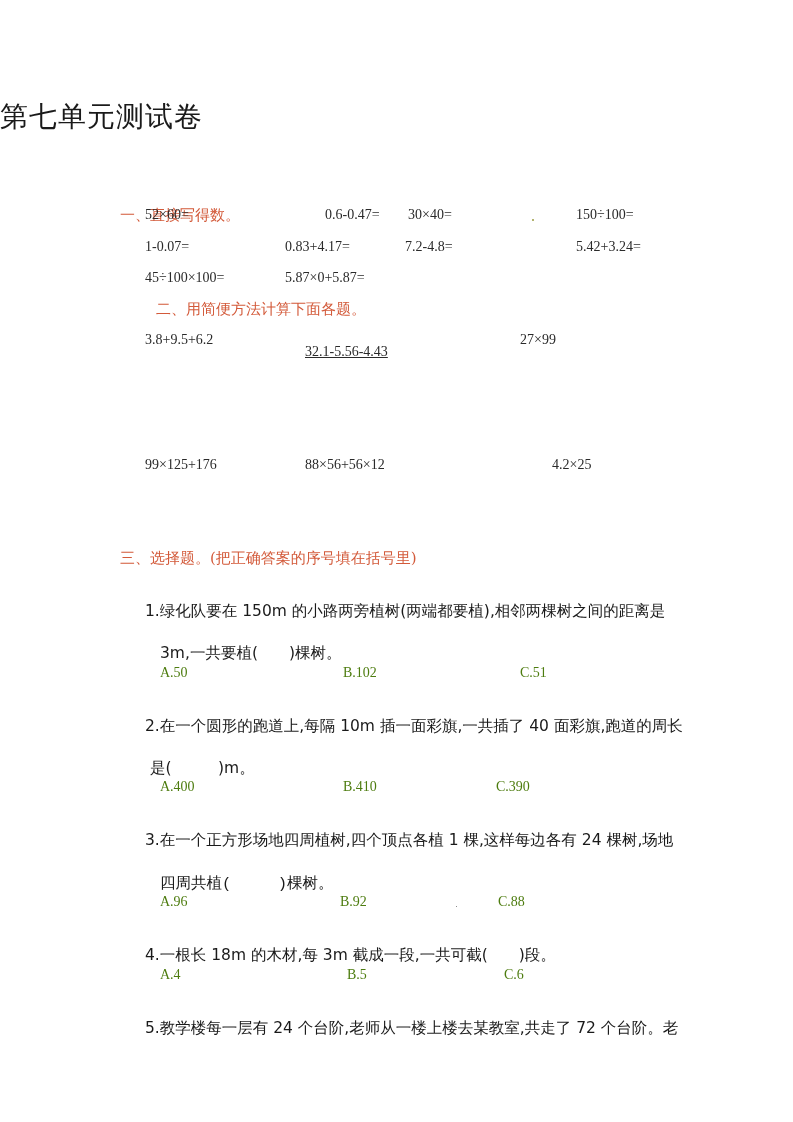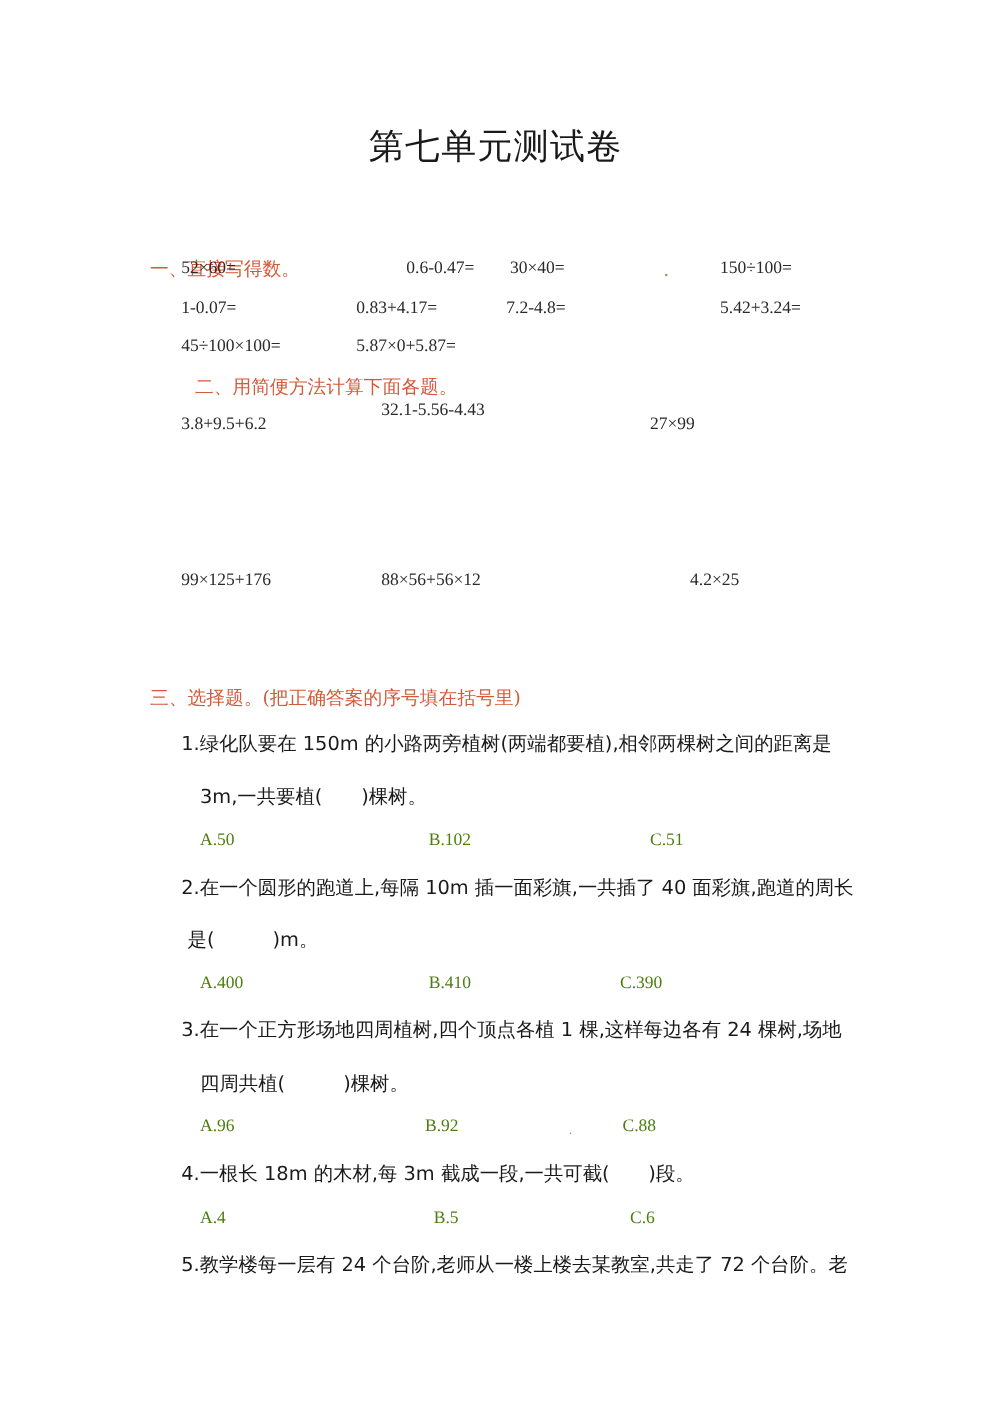--- a/index.html
+++ b/index.html
@@ -11,41 +11,41 @@
       width: 793px;
       height: 1122px;
       position: relative;
       overflow: hidden;
       font-family: "DejaVu Serif", "Liberation Serif", serif;
       color: #222222;
     }
     .abs { position: absolute; white-space: nowrap; }
     .title {
       left: 0; width: 793px; top: 98px;
-      text-align: center;
       font-size: 28px;
       letter-spacing: 1px;
       font-family: "DejaVu Serif", serif;
       color: #1a1a1a;
     }
     .section {
       left: 120px;
       font-size: 15px;
       color: #d35a3a;
       font-family: "DejaVu Serif", serif;
     }
     .calc {
       font-size: 14px;
       font-family: "Liberation Serif", "DejaVu Serif", serif;
       color: #2a2a2a;
     }
     .q {
       font-size: 15.5px;
       font-family: "DejaVu Sans", sans-serif;
       color: #1a1a1a;
+      margin-top: 16px;
     }
     .opt {
       font-size: 14px;
       font-family: "Liberation Serif", "DejaVu Serif", serif;
       color: #4d7c0f;
     }
     .dot {
       width: 2px; height: 2px; border-radius: 1px;
     }
   </style>
@@ -66,21 +66,21 @@
 <div class="abs calc" style="left:285px; top:239px;">0.83+4.17=</div>
 <div class="abs calc" style="left:405px; top:239px;">7.2-4.8=</div>
 <div class="abs calc" style="left:576px; top:239px;">5.42+3.24=</div>
 
 <div class="abs calc" style="left:145px; top:270px;">45÷100×100=</div>
 <div class="abs calc" style="left:285px; top:270px;">5.87×0+5.87=</div>
 
 <div class="abs section" style="top:300px;margin-left:36px;">二、用简便方法计算下面各题。</div>
 
 <div class="abs calc" style="left:145px; top:332px;">3.8+9.5+6.2</div>
-<div class="abs calc" style="left:305px; top:321px;">32.1-5.56-4.43</div>
+<div class="abs calc" style="left:305px; top:344px;text-decoration:underline;">32.1-5.56-4.43</div>
 <div class="abs calc" style="left:520px; top:332px;">27×99</div>
 
 <div class="abs calc" style="left:145px; top:457px;">99×125+176</div>
 <div class="abs calc" style="left:305px; top:457px;">88×56+56×12</div>
 <div class="abs calc" style="left:516px; top:457px;margin-left:36px;">4.2×25</div>
 
 <div class="abs section" style="top:549px;">三、选择题。(把正确答案的序号填在括号里)</div>
 
 <div class="abs q" style="left:145px; top:585px;">1.绿化队要在 150m 的小路两旁植树(两端都要植),相邻两棵树之间的距离是</div>
 <div class="abs q" style="left:160px; top:627px;">3m,一共要植(　　)棵树。</div>
@@ -88,21 +88,21 @@
 <div class="abs opt" style="left:343px; top:665px;">B.102</div>
 <div class="abs opt" style="left:520px; top:665px;">C.51</div>
 
 <div class="abs q" style="left:145px; top:700px;">2.在一个圆形的跑道上,每隔 10m 插一面彩旗,一共插了 40 面彩旗,跑道的周长</div>
 <div class="abs q" style="left:150px; top:742px;">是(　　　)m。</div>
 <div class="abs opt" style="left:160px; top:779px;">A.400</div>
 <div class="abs opt" style="left:343px; top:779px;">B.410</div>
 <div class="abs opt" style="left:496px; top:779px;">C.390</div>
 
 <div class="abs q" style="left:145px; top:814px;">3.在一个正方形场地四周植树,四个顶点各植 1 棵,这样每边各有 24 棵树,场地</div>
-<div class="abs q" style="left:160px; top:857px;">四周共植(　　　)棵树。</div>
+<div class="abs q" style="left:160px; top:857px;font-family:Liberation Mono, monospace;">四周共植(　　　)棵树。</div>
 <div class="abs opt" style="left:160px; top:894px;">A.96</div>
 <div class="abs opt" style="left:340px; top:894px;">B.92</div>
 <div class="abs dot" style="left:456px; top:906px; background:#666666; width:1px; height:1px;"></div>
 <div class="abs opt" style="left:498px; top:894px;">C.88</div>
 
 <div class="abs q" style="left:145px; top:929px;">4.一根长 18m 的木材,每 3m 截成一段,一共可截(　　)段。</div>
 <div class="abs opt" style="left:160px; top:967px;">A.4</div>
 <div class="abs opt" style="left:347px; top:967px;">B.5</div>
 <div class="abs opt" style="left:504px; top:967px;">C.6</div>
 

